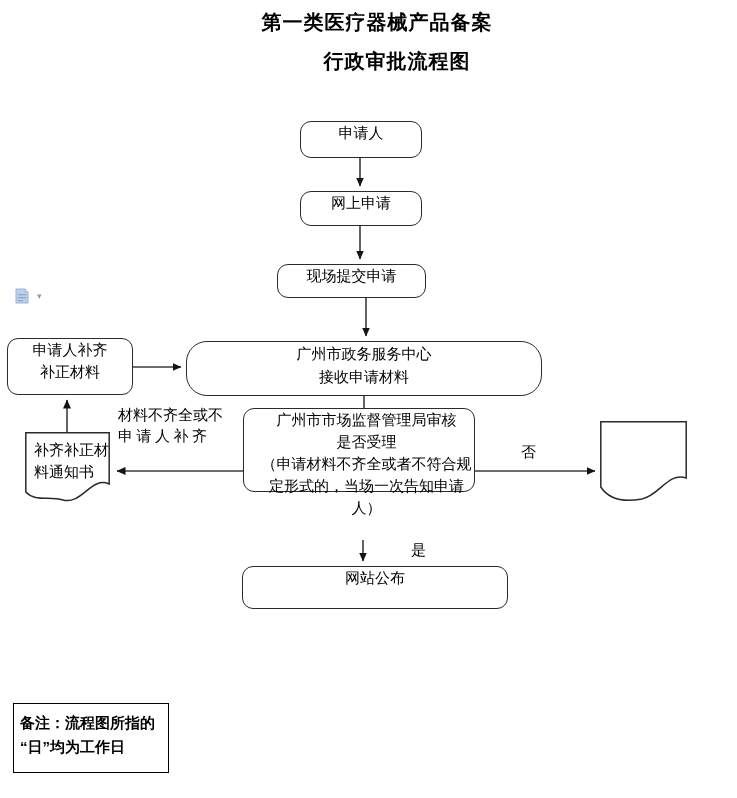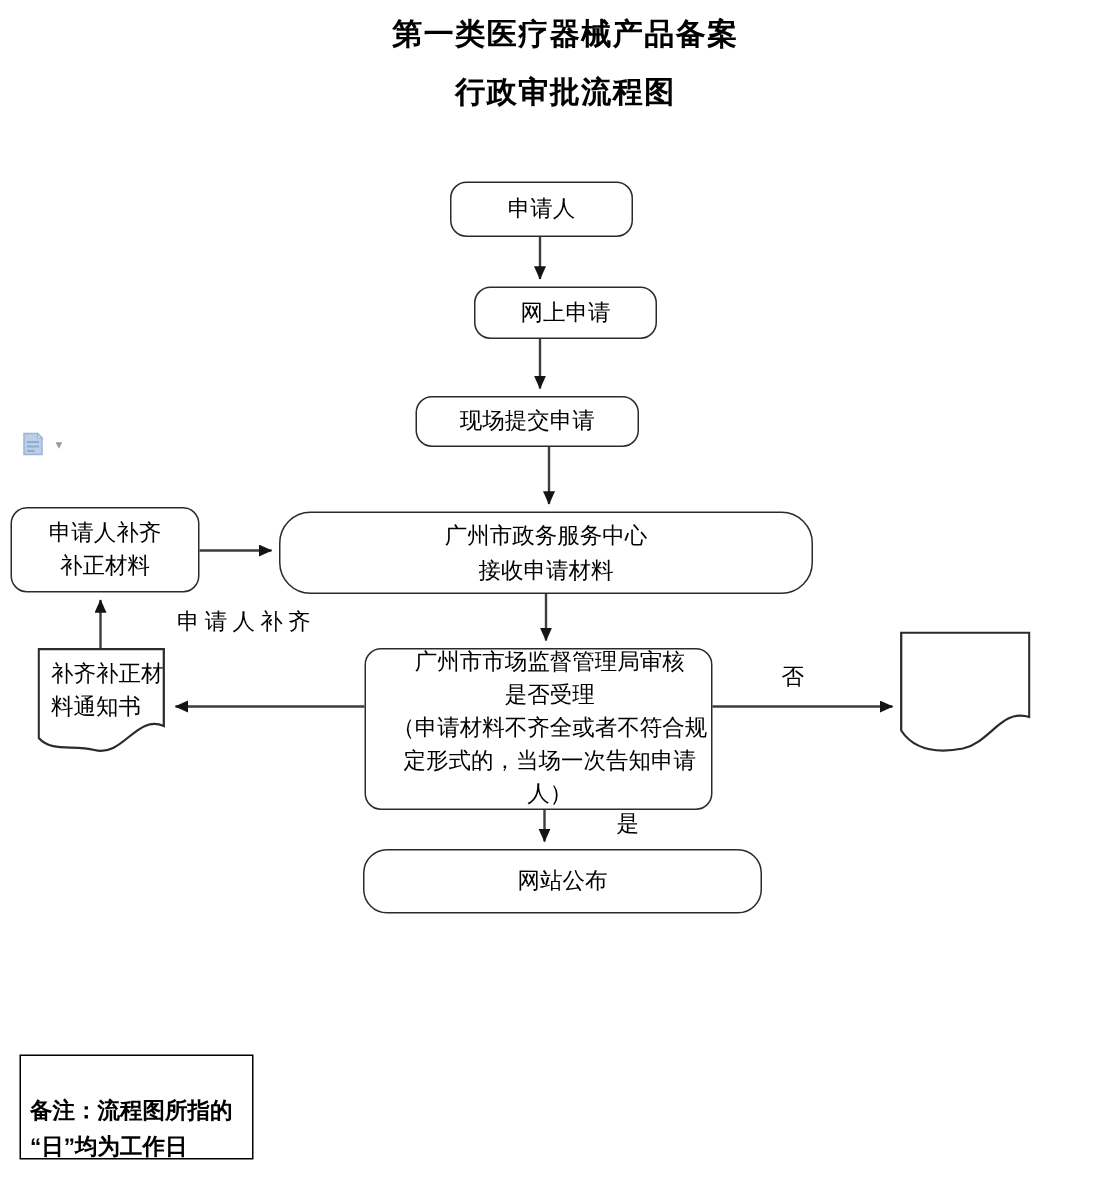--- a/index.html
+++ b/index.html
@@ -14,40 +14,40 @@
   }
   .title {
     position:absolute; left:0; width:712px;
     text-align:center;
     font-family:"Liberation Serif","DejaVu Serif",serif;
     font-weight:bold; font-size:20px; color:#000;
     letter-spacing:1px;
     padding-left:42px;
   }
   #title1 { top:9px; }
-  #title2 { top:48px; }
+  #title2 { top:48px;margin-left:20px; }
 
   .node {
     position:absolute;
     border:1.6px solid #2b2b2b;
     border-radius:11px;
     background:#ffffff;
-    display:flex; align-items:center; justify-content:center;
+    display:flex; align-items:flex-start; justify-content:center;
     text-align:center;
     font-size:15px; line-height:22px;
     white-space:pre-line;
     z-index:2;
   }
   #node-applicant  { left:300px; top:121px; width:122px; height:37px; }
-  #node-online     { left:300px; top:191px; width:122px; height:35px;margin-left:16px; }
+  #node-online     { left:300px; top:191px; width:122px; height:35px; }
   #node-onsite     { left:277px; top:264px; width:149px; height:34px; }
   #node-center     { left:186px; top:341px; width:356px; height:55px; line-height:23px;border-radius:21px; }
   #node-supplement { left:7px;   top:338px; width:126px; height:57px; }
-  #node-review     { left:243px; top:432px; width:232px; height:108px;padding-left:15px; }
-  #node-publish    { left:242px; top:566px; width:266px; height:43px;border-radius:16px; }
+  #node-review     { left:243px; top:408px; width:232px; height:84px;padding-left:15px; }
+  #node-publish    { left:242px; top:566px; width:266px; height:43px; }
 
   .doc { position:absolute; z-index:2; }
   .doc svg { position:absolute; left:0; top:0; }
   .doc .doc-label {
     position:absolute; left:9px; top:7px;
     font-size:15px; line-height:22px;
     white-space:pre-line; text-align:left;
   }
   #doc-supplement-notice { left:25px;  top:432px; width:85px; height:75px; }
   #doc-rejection-notice  { left:600px; top:421px; width:87px; height:86px; }
@@ -55,21 +55,21 @@
   .edge-label { position:absolute; font-size:15px; line-height:21px; z-index:3; background:transparent; }
   #label-incomplete { left:118px; top:404px; width:124px; text-align:left; }
   #label-incomplete .ls { letter-spacing:3.5px; }
   #label-no  { left:521px; top:441px; }
   #label-yes { left:411px; top:539px; }
 
   #note-box {
     position:absolute; left:13px; top:703px; width:156px; height:70px;
     border:1.5px solid #000; background:#fff;
     font-weight:bold; font-size:15px; line-height:24px;
-    padding:25px 5px 0 6px;
+    padding:7px 5px 0 6px;
     white-space:pre-line; z-index:2;
   }
 
   #arrow-layer { position:absolute; left:0; top:0; z-index:1; }
 
   #paste-icon-group { position:absolute; left:12px; top:285px; width:36px; height:22px; z-index:3; cursor:pointer; }
   #paste-icon-group svg { position:absolute; left:0; top:0; }
   #paste-dropdown {
     position:absolute; left:25px; top:6px;
     font-size:9px; color:#9a9a9a;
@@ -137,20 +137,21 @@
 料通知书</div>
   </div>
 
   <div class="doc" id="doc-rejection-notice">
     <svg width="87" height="86" viewBox="0 0 87 86">
       <path d="M0.8,0.8 L86.2,0.8 L86.2,57 C 68,51 60,74 42,78 C 26,81 10,80 0.8,66 Z" fill="#ffffff" stroke="#2b2b2b" stroke-width="1.5"></path>
     </svg>
   </div>
 
   <div class="edge-label" id="label-incomplete">
+    <div>材料不齐全或不</div>
     <div class="ls">申请人补齐</div>
   </div>
   <div class="edge-label" id="label-no">否</div>
   <div class="edge-label" id="label-yes">是</div>
 
   <div id="note-box">备注：流程图所指的
 “日”均为工作日</div>
 
   <div id="paste-icon-group">
     <svg width="22" height="22" viewBox="0 0 22 22">

